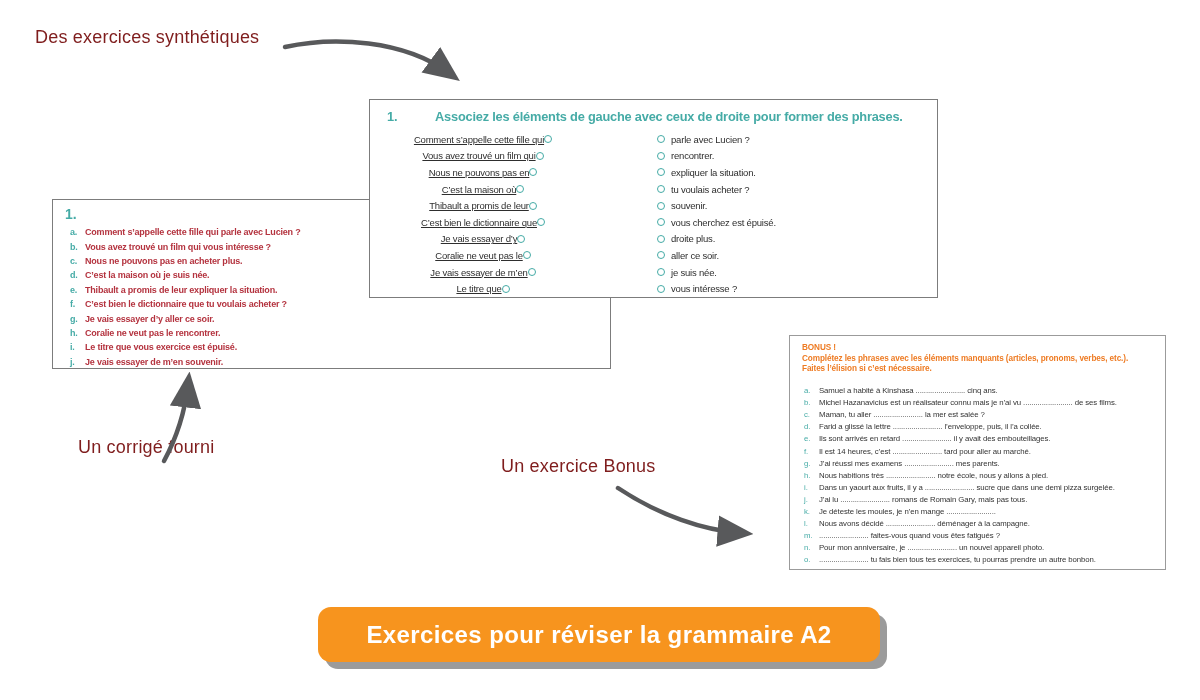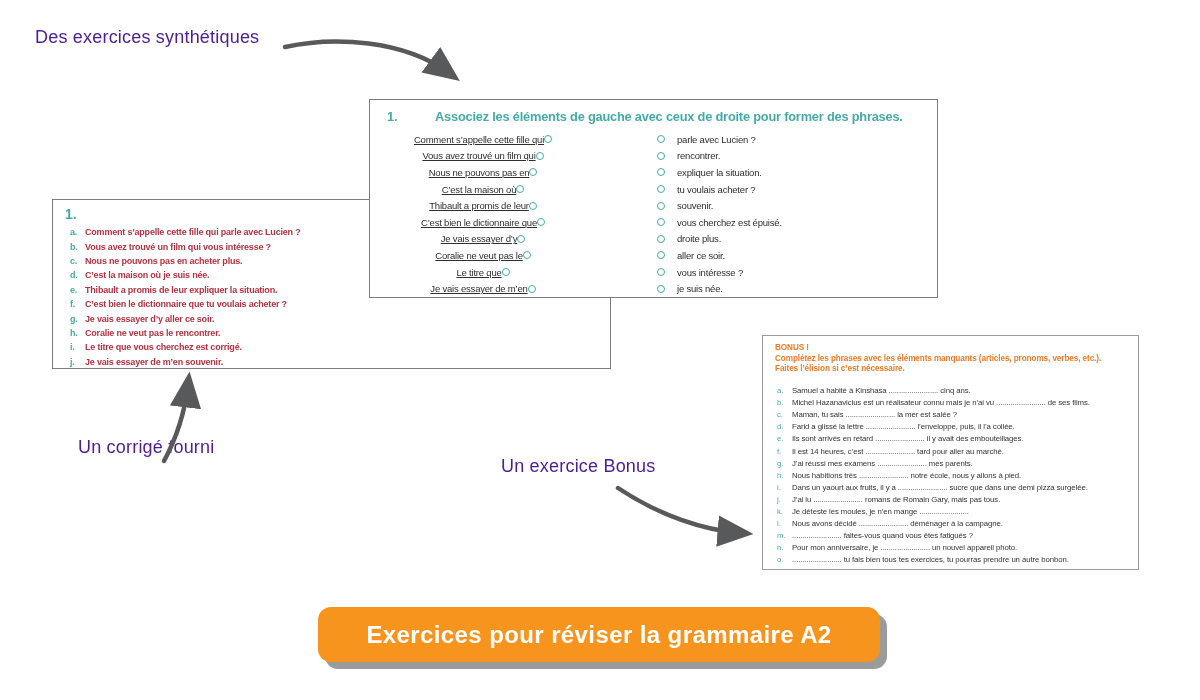--- a/index.html
+++ b/index.html
@@ -1,19 +1,19 @@
 <!DOCTYPE html>
 <html><head>
 <meta charset="utf-8">
 <style>
   * { margin:0; padding:0; box-sizing:border-box; }
   html,body { width:1200px; height:700px; background:#ffffff; overflow:hidden;
     font-family:"Liberation Sans", sans-serif; position:relative; }
 
-  .annotation { position:absolute; color:#4c1d95; font-size:18px; font-weight:500;
+  .annotation { position:absolute; color:#7f1d1d; font-size:18px; font-weight:500;
     letter-spacing:.2px; white-space:nowrap; }
   #ann-synthetic { left:35px; top:27px; }
   #ann-corrige  { left:78px; top:437px; }
   #ann-bonus    { left:501px; top:456px; }
 
   .arrow-svg { position:absolute; overflow:visible; }
   #arrow1 { left:279px; top:33px; }
   #arrow2 { left:148px; top:373px; }
   #arrow3 { left:612px; top:482px; }
 
@@ -24,36 +24,36 @@
     padding:9px 14px 0 17px; }
   .match-header { display:flex; color:#45ABA6; font-weight:bold; font-size:12.8px;
     letter-spacing:-.2px; white-space:nowrap; height:16px; align-items:flex-start; }
   .match-num { width:18px; flex:none; }
   .match-title { margin-left:30px; }
   .match-grid { margin-top:6px; }
   .match-row { display:flex; align-items:center; height:16.6px; font-size:9.5px;
     color:#2E2E2E; letter-spacing:-.2px; white-space:nowrap; }
   .match-left { width:192px; display:flex; justify-content:center; align-items:center;
     flex:none;text-decoration:underline; }
-  .match-right { margin-left:78px; display:flex; align-items:center; gap:12px; }
+  .match-right { margin-left:78px; display:flex; align-items:center; gap:6px; }
   .circle { width:8px; height:8px; border:1.2px solid #45ABA6; border-radius:50%;
     flex:none; background:#fff; }
 
   
   #panel-corrige { left:52px; top:199px; width:559px; height:170px; z-index:1;
     padding:6px 10px 0 12px; }
   .corrige-num { color:#45ABA6; font-weight:bold; font-size:14px; height:16px; }
   .corrige-list { margin-top:3px; list-style:none; }
   .corrige-row { display:flex; align-items:center; height:14.4px; font-size:9px;
     font-weight:bold; letter-spacing:-.2px; white-space:nowrap; }
   .corrige-letter { color:#45ABA6; width:20px; padding-left:5px; flex:none; }
   .corrige-text { color:#B4333F; }
 
   
-  #panel-bonus { left:762px; top:335px; width:377px; height:235px; z-index:1;
+  #panel-bonus { left:789px; top:335px; width:377px; height:235px; z-index:1;
     border-color:#9B9B9B; padding:7px 12px 0 12px; }
   .bonus-head { color:#EE7B23; font-weight:bold; font-size:8.2px; line-height:10.5px;
     letter-spacing:-.1px; white-space:nowrap; }
   .bonus-list { margin-top:10px; list-style:none; }
   .bonus-row { display:flex; align-items:center; height:12.1px; font-size:7.8px;
     color:#333; letter-spacing:-.1px; white-space:nowrap; }
   .bonus-letter { color:#45ABA6; width:17px; padding-left:2px; flex:none; }
 
   
   #cta-button { position:absolute; left:318px; top:607px; width:562px; height:55px;
@@ -123,21 +123,21 @@
     <li class="corrige-row">
         <span class="corrige-letter">g.</span>
         <span class="corrige-text">Je vais essayer d’y aller ce soir.</span>
       </li>
     <li class="corrige-row">
         <span class="corrige-letter">h.</span>
         <span class="corrige-text">Coralie ne veut pas le rencontrer.</span>
       </li>
     <li class="corrige-row">
         <span class="corrige-letter">i.</span>
-        <span class="corrige-text">Le titre que vous cherchez est corrigé.</span>
+        <span class="corrige-text">Le titre que vous exercice est épuisé.</span>
       </li>
     <li class="corrige-row">
         <span class="corrige-letter">j.</span>
         <span class="corrige-text">Je vais essayer de m’en souvenir.</span>
       </li>
   </ul>
 </div>
 
 <div class="panel" id="panel-matching">
   <div class="match-header">
@@ -220,36 +220,36 @@
           <span>Coralie ne veut pas le</span>
           <span class="circle"></span>
         </div>
       <div class="match-right">
           <span class="circle"></span>
           <span>aller ce soir.</span>
         </div>
     </div>
     <div class="match-row">
       <div class="match-left">
+          <span>Je vais essayer de m’en</span>
+          <span class="circle"></span>
+        </div>
+      <div class="match-right">
+          <span class="circle"></span>
+          <span>je suis née.</span>
+        </div>
+    </div>
+    <div class="match-row">
+      <div class="match-left">
           <span>Le titre que</span>
           <span class="circle"></span>
         </div>
       <div class="match-right">
           <span class="circle"></span>
           <span>vous intéresse ?</span>
-        </div>
-    </div>
-    <div class="match-row">
-      <div class="match-left">
-          <span>Je vais essayer de m’en</span>
-          <span class="circle"></span>
-        </div>
-      <div class="match-right">
-          <span class="circle"></span>
-          <span>je suis née.</span>
         </div>
     </div>
   </div>
 </div>
 
 <div class="panel" id="panel-bonus">
   <div class="bonus-head">
     <div>BONUS !</div>
     <div>Complétez les phrases avec les éléments manquants (articles, pronoms, verbes, etc.).</div>
     <div>Faites l’élision si c’est nécessaire.</div>
@@ -258,21 +258,21 @@
     <li class="bonus-row">
         <span class="bonus-letter">a.</span>
         <span>Samuel a habité à Kinshasa ........................ cinq ans.</span>
       </li>
     <li class="bonus-row">
         <span class="bonus-letter">b.</span>
         <span>Michel Hazanavicius est un réalisateur connu mais je n’ai vu ........................ de ses films.</span>
       </li>
     <li class="bonus-row">
         <span class="bonus-letter">c.</span>
-        <span>Maman, tu sais ........................ la mer est salée ?</span>
+        <span>Maman, tu aller ........................ la mer est salée ?</span>
       </li>
     <li class="bonus-row">
         <span class="bonus-letter">d.</span>
         <span>Farid a glissé la lettre ........................ l’enveloppe, puis, il l’a collée.</span>
       </li>
     <li class="bonus-row">
         <span class="bonus-letter">e.</span>
         <span>Ils sont arrivés en retard ........................ il y avait des embouteillages.</span>
       </li>
     <li class="bonus-row">

